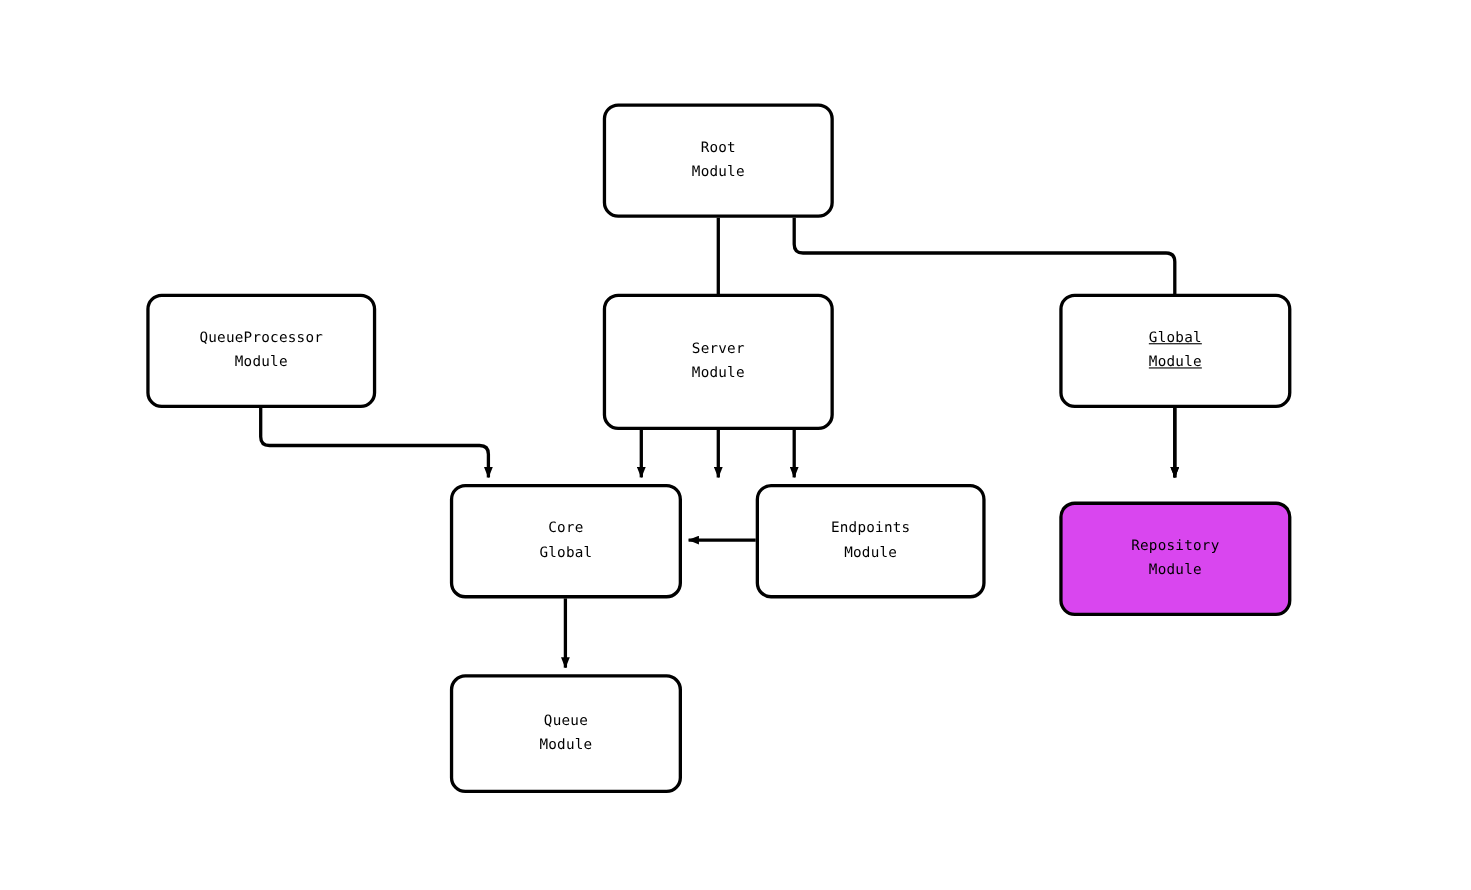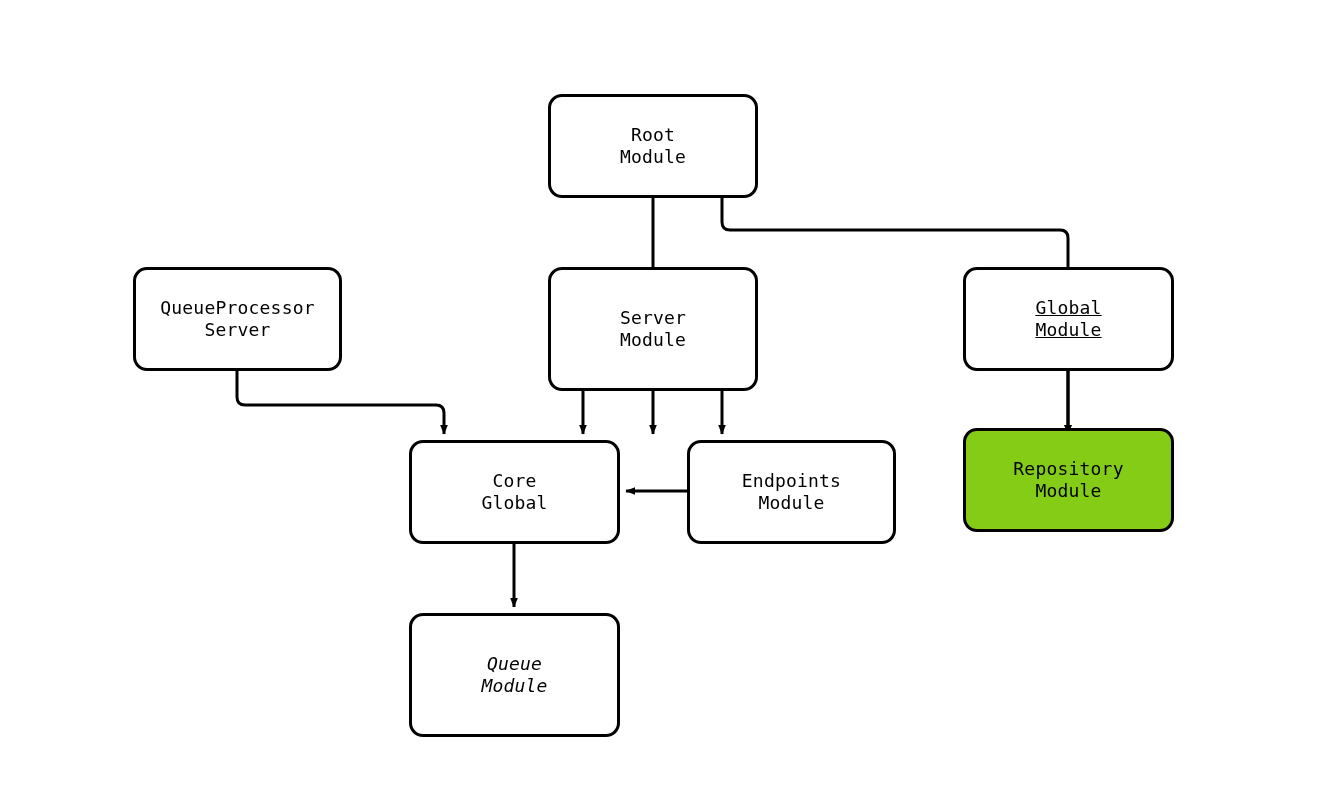--- a/index.html
+++ b/index.html
@@ -32,21 +32,21 @@
     background: #ffffff;
     border: 3px solid #000000;
     border-radius: 14px;
     display: flex;
     align-items: center;
     justify-content: center;
     z-index: 2;
   }
   .node-label {
     font-family: "DejaVu Sans Mono", "Liberation Mono", monospace;
-    font-size: 18px;
+    font-size: 13px;
     line-height: 22px;
     font-weight: 400;
     color: #000000;
     text-align: center;
     white-space: pre;
     letter-spacing: 0.2px;
   }
 </style>
 </head>
 <body>
@@ -71,41 +71,41 @@
       </g>
   </svg>
 
   <div id="nodes">
       <div class="node" style="left: 548px; top: 94px; width: 210px; height: 104px; background: rgb(255, 255, 255); border-color: rgb(0, 0, 0); border-width: 3px;">
         <div class="node-label">Root
 Module</div>
       </div>
       <div class="node" style="left: 133px; top: 267px; width: 209px; height: 104px; background: rgb(255, 255, 255); border-color: rgb(0, 0, 0); border-width: 3px;">
         <div class="node-label">QueueProcessor
-Server</div>
+Module</div>
       </div>
       <div class="node" style="left: 548px; top: 267px; width: 210px; height: 124px; background: rgb(255, 255, 255); border-color: rgb(0, 0, 0); border-width: 3px;">
         <div class="node-label">Server
 Module</div>
       </div>
       <div class="node" style="left: 963px; top: 267px; width: 211px; height: 104px; background: rgb(255, 255, 255); border-color: rgb(0, 0, 0); border-width: 3px; text-decoration: underline;">
         <div class="node-label">Global
 Module</div>
       </div>
       <div class="node" style="left: 409px; top: 440px; width: 211px; height: 104px; background: rgb(255, 255, 255); border-color: rgb(0, 0, 0); border-width: 3px;">
         <div class="node-label">Core
 Global</div>
       </div>
       <div class="node" style="left: 687px; top: 440px; width: 209px; height: 104px; background: rgb(255, 255, 255); border-color: rgb(0, 0, 0); border-width: 3px;">
         <div class="node-label">Endpoints
 Module</div>
       </div>
-      <div class="node" style="left: 963px; top: 428px; width: 211px; height: 104px; background: #84cc16; border-color: rgb(0, 0, 0); border-width: 3px;">
+      <div class="node" style="left: 963px; top: 456px; width: 211px; height: 104px; background: #d946ef; border-color: rgb(0, 0, 0); border-width: 3px;">
         <div class="node-label">Repository
 Module</div>
       </div>
-      <div class="node" style="left: 409px; top: 613px; width: 211px; height: 124px; background: rgb(255, 255, 255); border-color: rgb(0, 0, 0); border-width: 3px; font-style: italic;">
+      <div class="node" style="left: 409px; top: 613px; width: 211px; height: 108px; background: rgb(255, 255, 255); border-color: rgb(0, 0, 0); border-width: 3px;">
         <div class="node-label">Queue
 Module</div>
       </div>
     </div>
 
 </div>
 
 </body></html>

